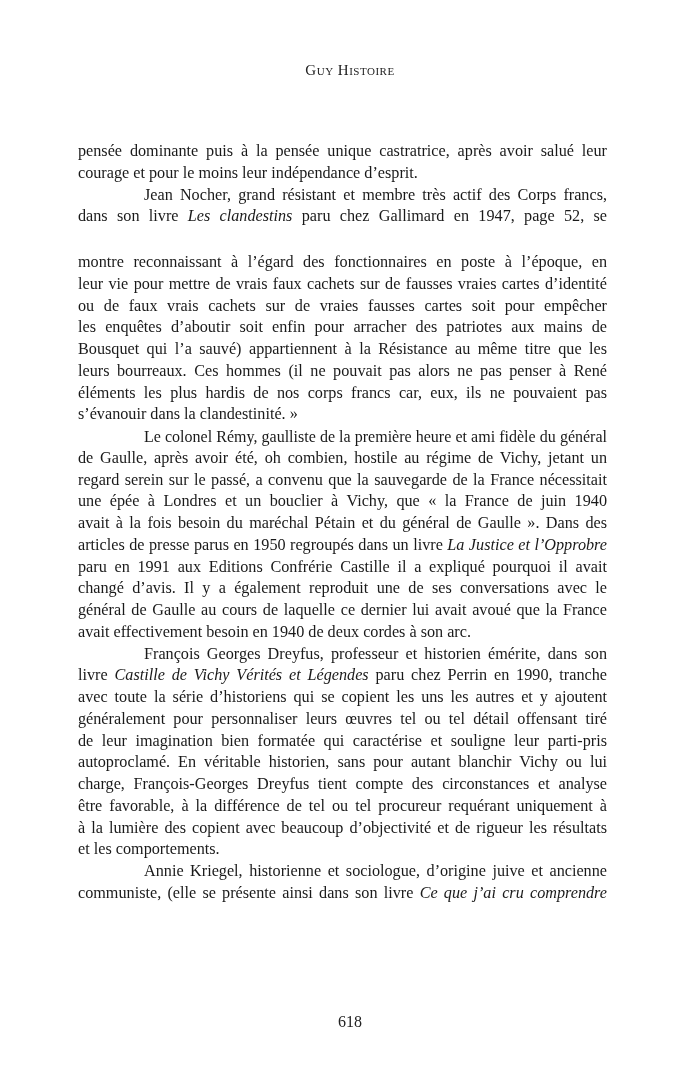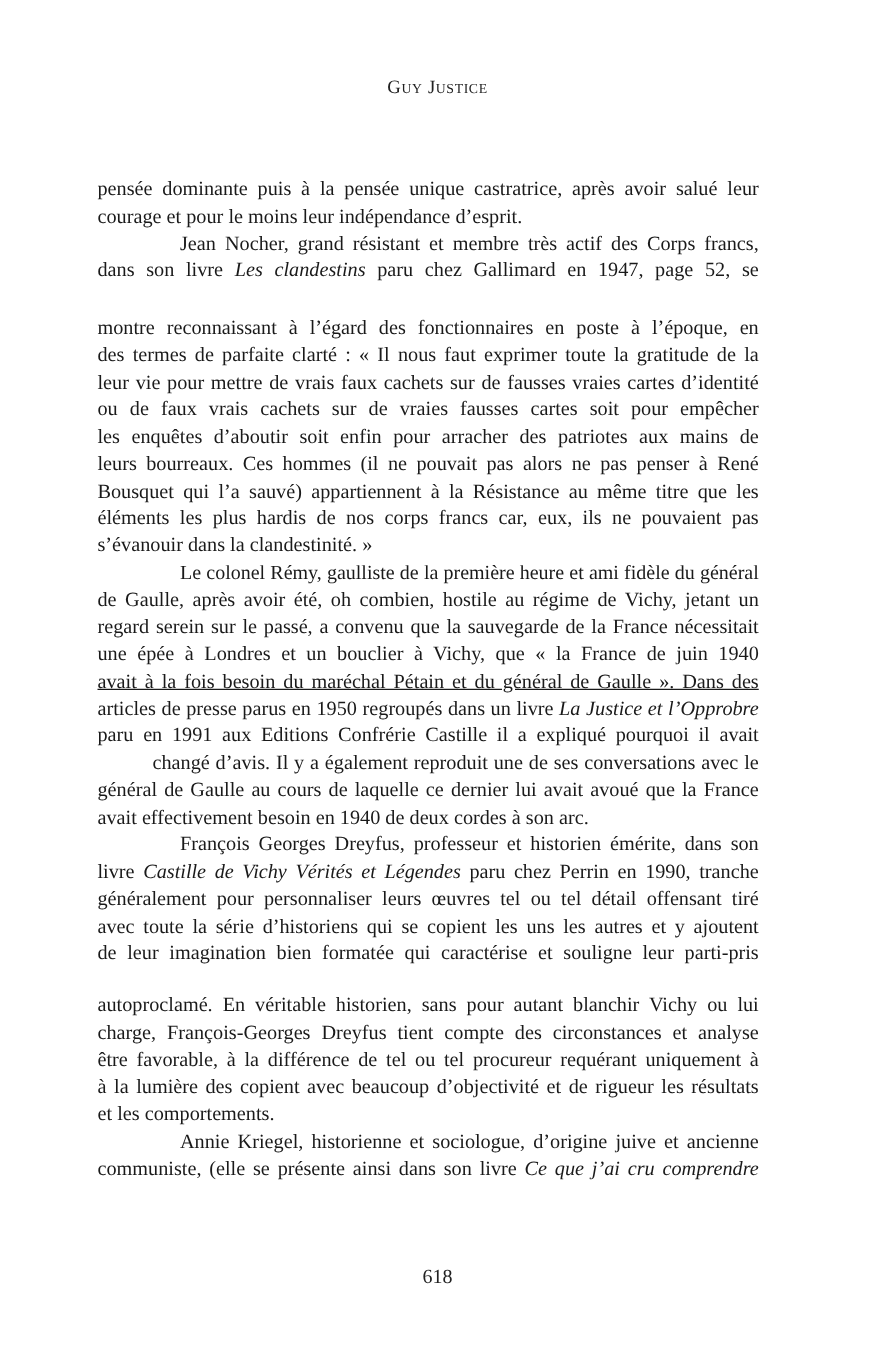--- a/index.html
+++ b/index.html
@@ -11,52 +11,51 @@
   .line { height: 21.75px; line-height: 21.75px; white-space: nowrap; text-align: justify;
           text-align-last: justify; overflow: visible; }
   .line.last { text-align-last: left; }
   .line.indent { text-indent: 66px; }
   .folio { position: absolute; top: 1013px; left: 0; width: 700px; text-align: center; font-size: 16px; color: #222; }
   i { font-style: italic; }
 </style>
 </head>
 <body>
 
-<div class="running-head">Guy Justice</div>
+<div class="running-head">Guy Histoire</div>
 
 <div class="body-text" id="body">
     <div class="line" style="white-space: normal;">pensée dominante puis à la pensée unique castratrice, après avoir salué leur</div>
     <div class="line last" style="white-space: normal;">courage et pour le moins leur indépendance d’esprit.</div>
     <div class="line indent" style="white-space: normal;">Jean Nocher, grand résistant et membre très actif des Corps francs,</div>
     <div class="line" style="white-space: normal;"><span>dans son livre </span><i>Les clandestins</i><span> paru chez Gallimard en 1947, page 52, se</span></div>
     <div class="line" style="white-space: normal; margin-top: 24px;">montre reconnaissant à l’égard des fonctionnaires en poste à l’époque, en</div>
-    <div class="line" style="white-space: normal;">des termes de parfaite clarté : « Il nous faut exprimer toute la gratitude de la</div>
     <div class="line" style="white-space: normal;">leur vie pour mettre de vrais faux cachets sur de fausses vraies cartes d’identité</div>
     <div class="line" style="white-space: normal;">ou de faux vrais cachets sur de vraies fausses cartes soit pour empêcher</div>
     <div class="line" style="white-space: normal;">les enquêtes d’aboutir soit enfin pour arracher des patriotes aux mains de</div>
+    <div class="line" style="white-space: normal;">Bousquet qui l’a sauvé) appartiennent à la Résistance au même titre que les</div>
     <div class="line" style="white-space: normal;">leurs bourreaux. Ces hommes (il ne pouvait pas alors ne pas penser à René</div>
-    <div class="line" style="white-space: normal;">Bousquet qui l’a sauvé) appartiennent à la Résistance au même titre que les</div>
     <div class="line" style="white-space: normal;">éléments les plus hardis de nos corps francs car, eux, ils ne pouvaient pas</div>
     <div class="line last" style="white-space: normal;">s’évanouir dans la clandestinité. »</div>
     <div class="line indent" style="white-space: normal; font-size: 16px;">Le colonel Rémy, gaulliste de la première heure et ami fidèle du général</div>
     <div class="line" style="white-space: normal;">de Gaulle, après avoir été, oh combien, hostile au régime de Vichy, jetant un</div>
     <div class="line" style="white-space: normal;">regard serein sur le passé, a convenu que la sauvegarde de la France nécessitait</div>
     <div class="line" style="white-space: normal;">une épée à Londres et un bouclier à Vichy, que « la France de juin 1940</div>
-    <div class="line" style="white-space: normal; text-decoration: underline;">avait à la fois besoin du maréchal Pétain et du général de Gaulle ». Dans des</div>
+    <div class="line" style="white-space: normal;">avait à la fois besoin du maréchal Pétain et du général de Gaulle ». Dans des</div>
     <div class="line" style="white-space: normal;"><span>articles de presse parus en 1950 regroupés dans un livre </span><i>La Justice et l’Opprobre</i><span></span></div>
     <div class="line" style="white-space: normal;">paru en 1991 aux Editions Confrérie Castille il a expliqué pourquoi il avait</div>
-    <div class="line" style="white-space: normal; margin-left: 44px;">changé d’avis. Il y a également reproduit une de ses conversations avec le</div>
+    <div class="line" style="white-space: normal;">changé d’avis. Il y a également reproduit une de ses conversations avec le</div>
     <div class="line" style="white-space: normal;">général de Gaulle au cours de laquelle ce dernier lui avait avoué que la France</div>
     <div class="line last" style="white-space: normal;">avait effectivement besoin en 1940 de deux cordes à son arc.</div>
     <div class="line indent" style="white-space: normal;">François Georges Dreyfus, professeur et historien émérite, dans son</div>
     <div class="line" style="white-space: normal;"><span>livre </span><i>Castille de Vichy Vérités et Légendes</i><span> paru chez Perrin en 1990, tranche</span></div>
+    <div class="line" style="white-space: normal;">avec toute la série d’historiens qui se copient les uns les autres et y ajoutent</div>
     <div class="line" style="white-space: normal;">généralement pour personnaliser leurs œuvres tel ou tel détail offensant tiré</div>
-    <div class="line" style="white-space: normal;">avec toute la série d’historiens qui se copient les uns les autres et y ajoutent</div>
     <div class="line" style="white-space: normal;">de leur imagination bien formatée qui caractérise et souligne leur parti-pris</div>
-    <div class="line" style="white-space: normal; margin-top: 20px;">autoproclamé. En véritable historien, sans pour autant blanchir Vichy ou lui</div>
+    <div class="line" style="white-space: normal;">autoproclamé. En véritable historien, sans pour autant blanchir Vichy ou lui</div>
     <div class="line" style="white-space: normal;">charge, François-Georges Dreyfus tient compte des circonstances et analyse</div>
     <div class="line" style="white-space: normal;">être favorable, à la différence de tel ou tel procureur requérant uniquement à</div>
     <div class="line" style="white-space: normal;">à la lumière des copient avec beaucoup d’objectivité et de rigueur les résultats</div>
     <div class="line last" style="white-space: normal;">et les comportements.</div>
     <div class="line indent" style="white-space: normal;">Annie Kriegel, historienne et sociologue, d’origine juive et ancienne</div>
     <div class="line" style="white-space: normal;"><span>communiste, (elle se présente ainsi dans son livre </span><i>Ce que j’ai cru comprendre</i><span></span></div>
   </div>
 
 <div class="folio">618</div>
 

